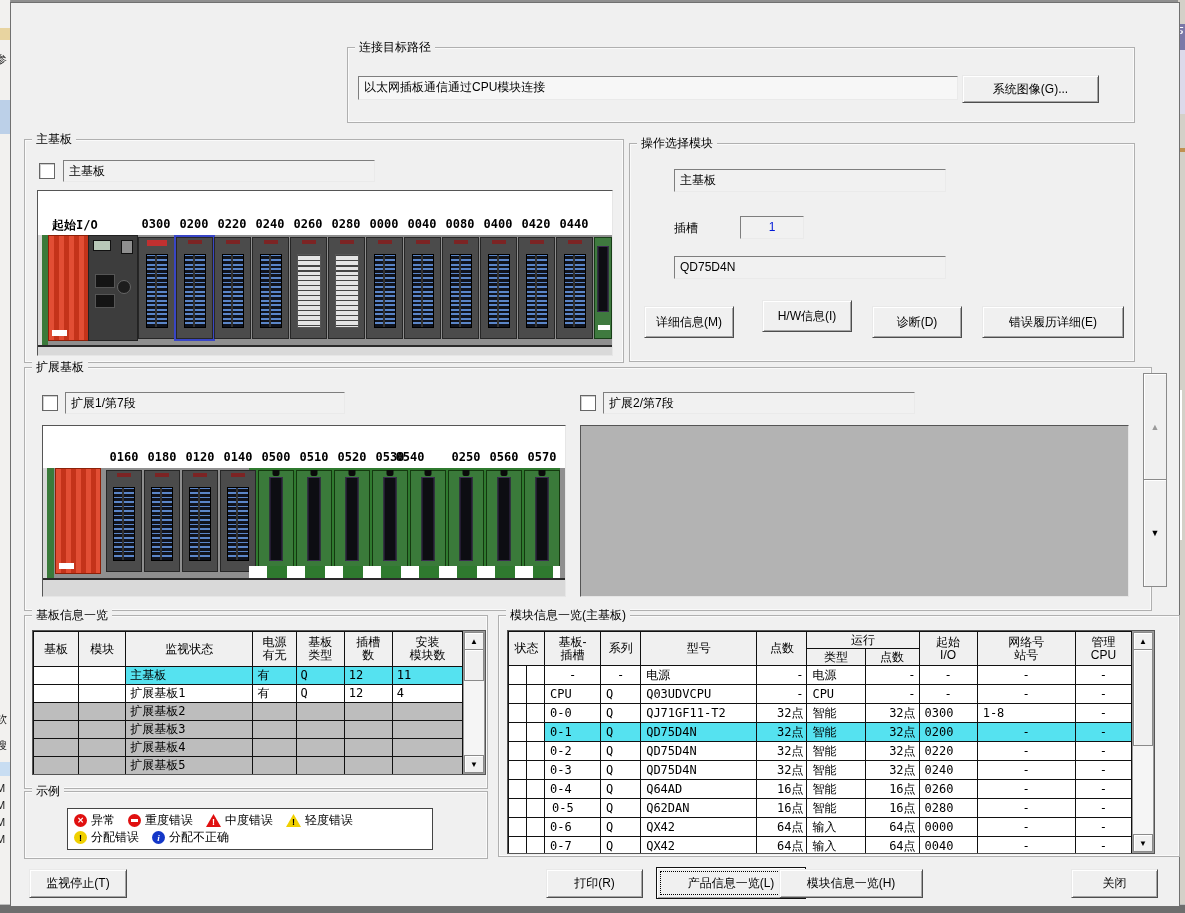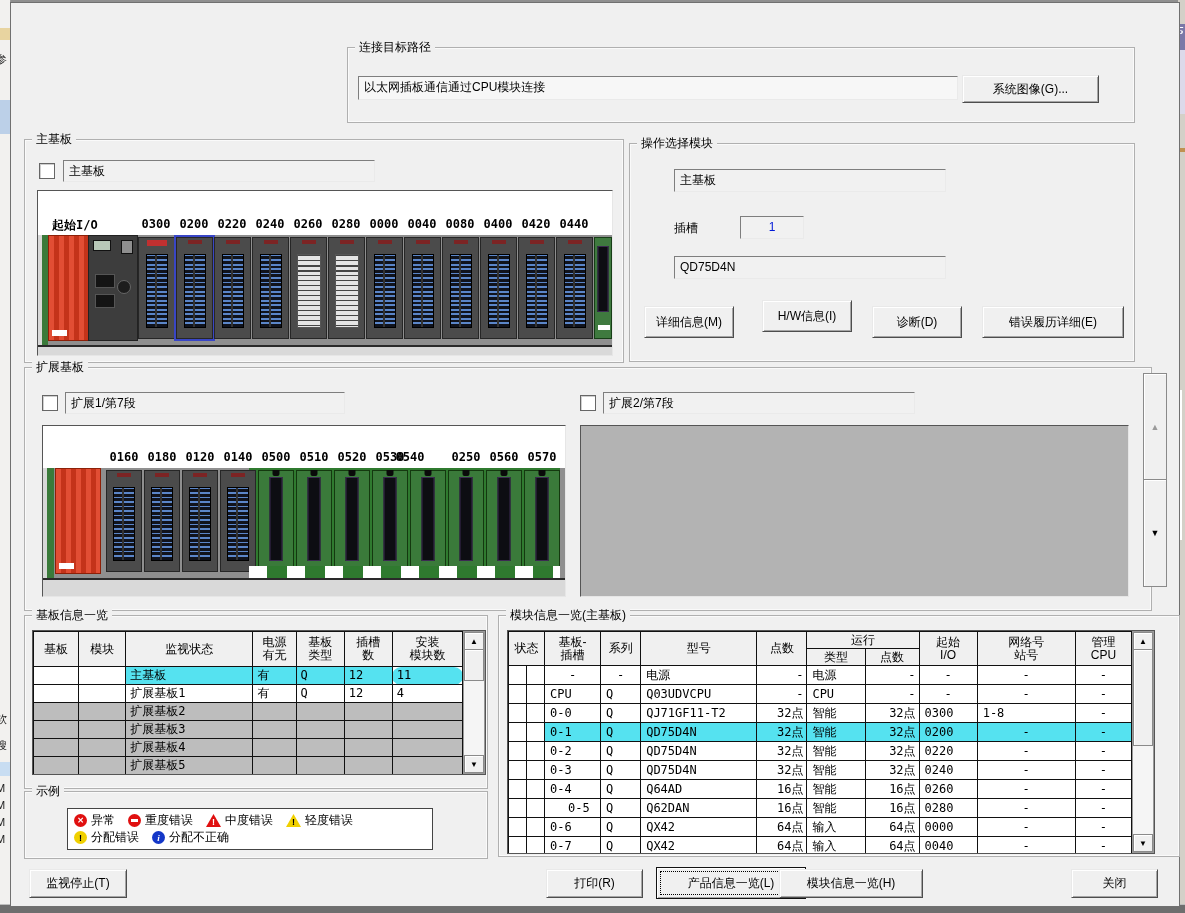--- a/index.html
+++ b/index.html
@@ -341,21 +341,21 @@
             </tr>
           </thead>
           <tbody>
             <tr>
               <td class="l" style="padding-left: 4px;"></td>
               <td class="l" style="padding-left: 4px;"></td>
               <td class="l sel" style="padding-left: 4px;">主基板</td>
               <td class="l sel" style="padding-left: 4px;">有</td>
               <td class="l sel" style="padding-left: 4px;">Q</td>
               <td class="l sel" style="padding-left: 4px;">12</td>
-              <td class="l sel" style="padding-left: 4px; border-radius: 9px;">11</td>
+              <td class="l sel" style="padding-left: 4px;">11</td>
             </tr>
             <tr>
               <td class="l" style="padding-left: 4px;"></td>
               <td class="l" style="padding-left: 4px;"></td>
               <td class="l" style="padding-left: 4px;">扩展基板1</td>
               <td class="l" style="padding-left: 4px;">有</td>
               <td class="l" style="padding-left: 4px;">Q</td>
               <td class="l" style="padding-left: 4px;">12</td>
               <td class="l" style="padding-left: 4px;">4</td>
             </tr>
@@ -567,21 +567,21 @@
               <td class="r">16点</td>
               <td class="l" style="padding-left: 5px;">智能</td>
               <td class="r">16点</td>
               <td class="l" style="padding-left: 5px;">0260</td>
               <td class="c">-</td>
               <td class="c">-</td>
             </tr>
             <tr>
               <td class="stat"></td>
               <td class="stat"></td>
-              <td class="l" style="padding-left: 23px; border-radius: 7px;">0-5</td>
+              <td class="l" style="padding-left: 7px; border-radius: 7px;">0-5</td>
               <td class="l" style="padding-left: 5px;">Q</td>
               <td class="l" style="padding-left: 5px;">Q62DAN</td>
               <td class="r">16点</td>
               <td class="l" style="padding-left: 5px;">智能</td>
               <td class="r">16点</td>
               <td class="l" style="padding-left: 5px;">0280</td>
               <td class="c">-</td>
               <td class="c">-</td>
             </tr>
             <tr>

